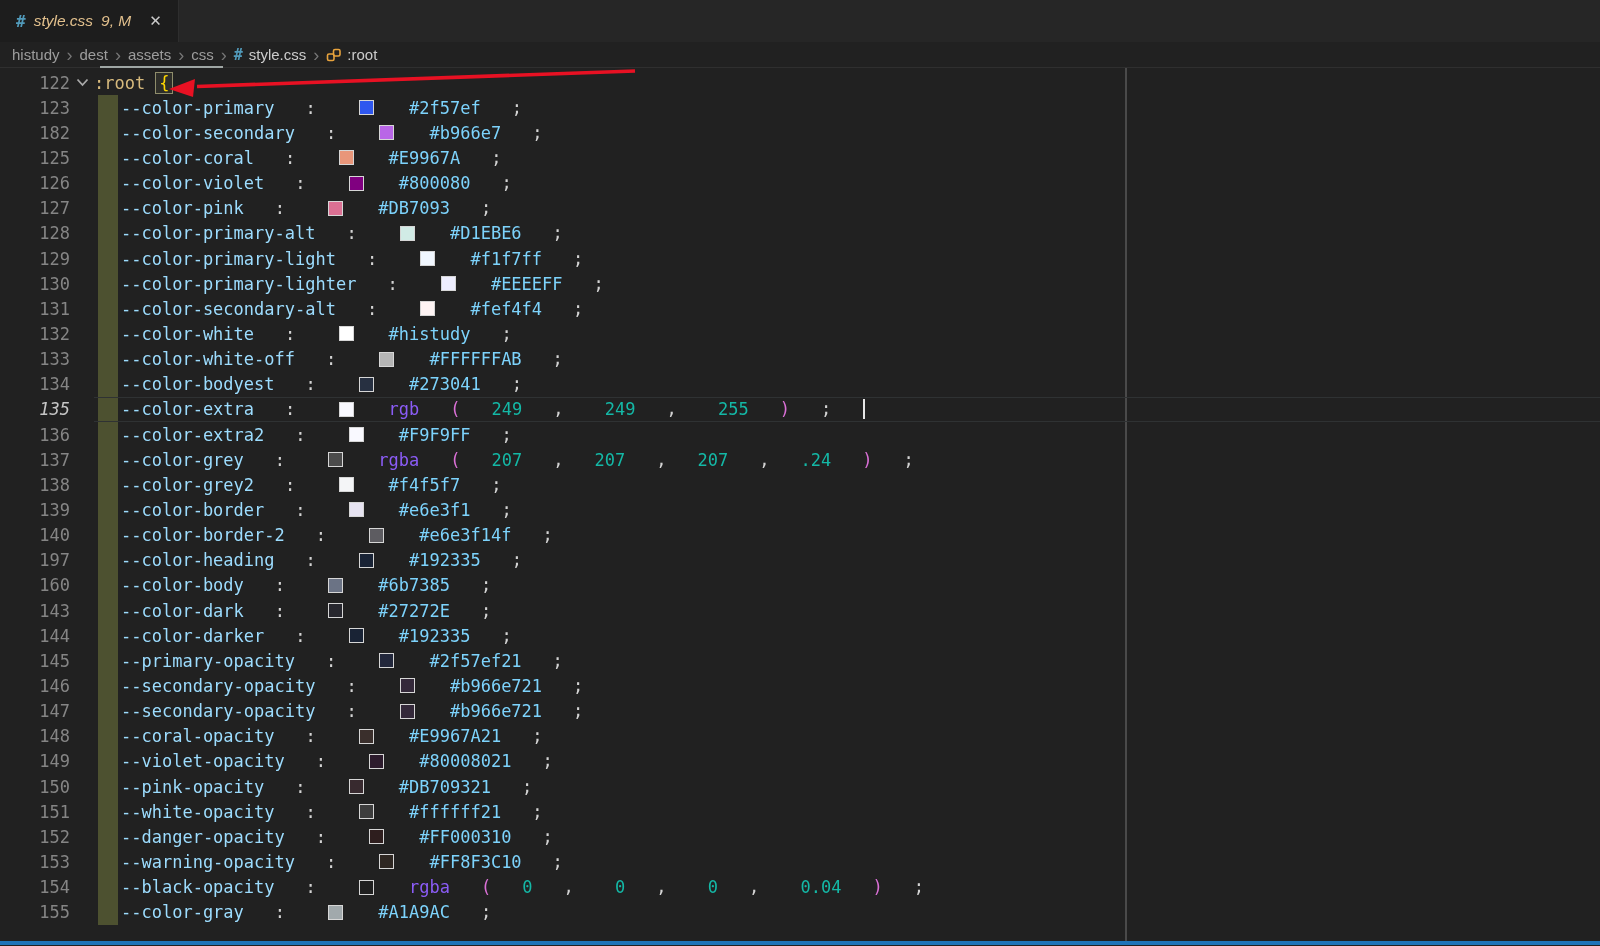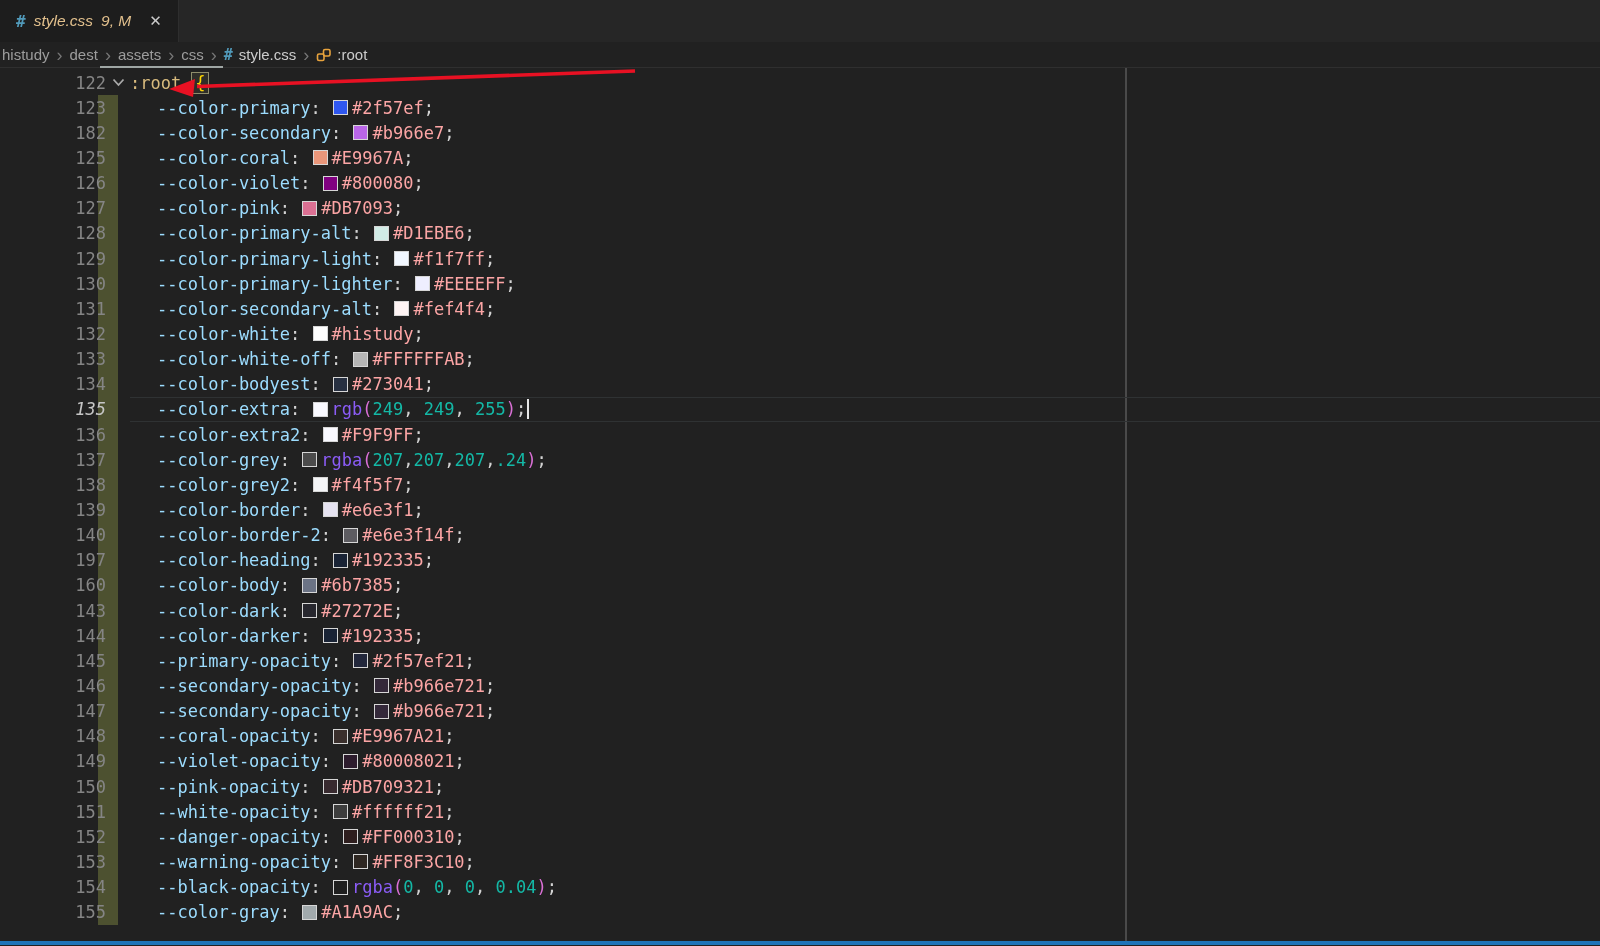--- a/index.html
+++ b/index.html
@@ -12,58 +12,58 @@
          background:#1d1d1d; border-right:1px solid #2e2e2e; cursor:pointer; }
   .tab-ficon { color:#519aba; font-weight:bold; font-size:16px;
                font-family:"DejaVu Sans Mono", monospace; }
   .tab-label, .tab-badge { color:#e2c08d; font-style:italic; font-size:15.5px; }
   .tab-close { color:#cccccc; font-size:15px; margin-left:7px; font-style:normal;
                padding:1px 3px; border-radius:3px; }
   .tabbar-rest { flex:1; background:#262626; }
 
   
   .breadcrumbs { height:26px; background:#212121; display:flex; align-items:center;
-                 padding-left:2px; font-size:15px; color:#9d9d9d;
+                 padding-left:12px; font-size:15px; color:#9d9d9d;
                  border-bottom:1px solid #2f2f2f; }
   .bc-item { cursor:pointer; }
   .bc-sep { color:#767676; margin:0 7px; font-size:18px; line-height:1; }
   .bc-file { color:#cccccc; display:flex; align-items:center; gap:6px; cursor:pointer; }
   .bc-file .tab-ficon { font-size:15px; }
   .bc-symbol { color:#cccccc; display:flex; align-items:center; gap:5px; cursor:pointer; }
 
   
   .editor { position:relative; height:877px; background:#212121; padding-top:2px;
-            font-family:"DejaVu Sans Mono", monospace; font-size:17px;padding-left:36px; }
+            font-family:"DejaVu Sans Mono", monospace; font-size:17px; }
   .ruler-line { position:absolute; left:1125px; top:0; bottom:4px; width:1.5px;
                 background:#4a4a4a; }
   .git-added-bar { position:absolute; left:98px; width:20px; z-index:1; }
   .breadcrumb-underline { position:absolute; left:100px; top:-2px; width:123px;
                           height:2px; background:#9fa6a4; z-index:6; }
   .arrow-svg { position:absolute; left:0; top:0; z-index:7; pointer-events:none; }
   .statusbar { position:absolute; left:0; right:0; bottom:0; height:4px;
                background:#1f74b8; }
 
   .row { display:flex; align-items:center; height:25.15px; position:relative;
          width:100%; cursor:text; }
   .ln { width:70px; text-align:right; color:#858585; flex:none; cursor:pointer;
         z-index:2; }
   .fold { width:24px; flex:none; display:flex; align-items:center;
           justify-content:center; cursor:pointer; z-index:2; }
   .code { white-space:pre; z-index:2; display:flex; align-items:center; }
-  .indent { padding-left:27px; }
+  .indent { padding-left:27px;gap:31px; }
 
   .row.current .ln { color:#c6c6c6;font-style:italic; }
   .row.current::before, .row.current::after { content:""; position:absolute;
         left:94px; right:0; height:1px; background:#2f3233; z-index:3; }
   .row.current::before { top:0; }
   .row.current::after { bottom:0; }
 
   .tk-prop { color:#9cdcfe; }
   .tk-punct { color:#d4d4d4; }
-  .tk-val { color:#fca5a5; }
+  .tk-val { color:#7dd3fc; }
   .tk-fn { color:#8b5cf6; }
   .tk-num { color:#14b8a6; }
   .tk-paren { color:#da70d6; }
   .tk-sel { color:#d7ba7d; }
   .brace-box { color:#ffd700; border:1px solid #8f8d6b;
                background:rgba(220,220,150,0.07); padding:0 3px; margin-left:10px; }
   .swatch { display:inline-block; width:15px; height:15px; flex:none;
             border:1px solid #d6d6d6; margin:0 4px 0 2px; cursor:pointer; }
   .cursor-caret { display:inline-block; width:2px; height:20px; background:#e6e6e6;
                   margin-left:1px; }

